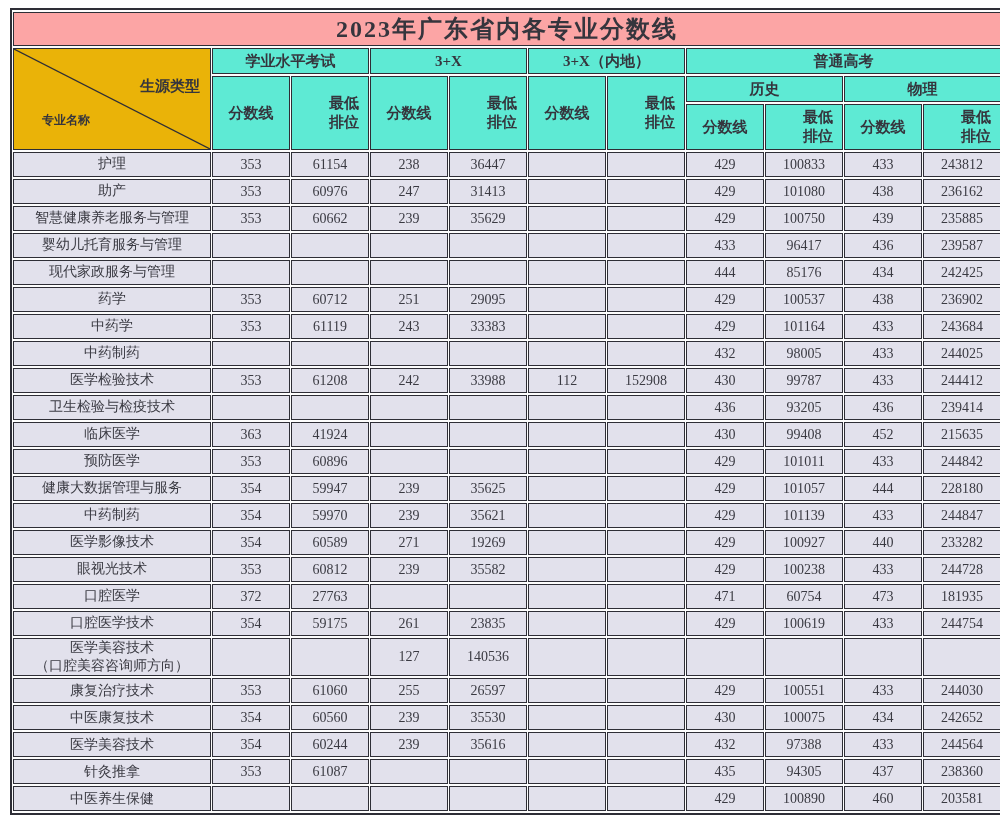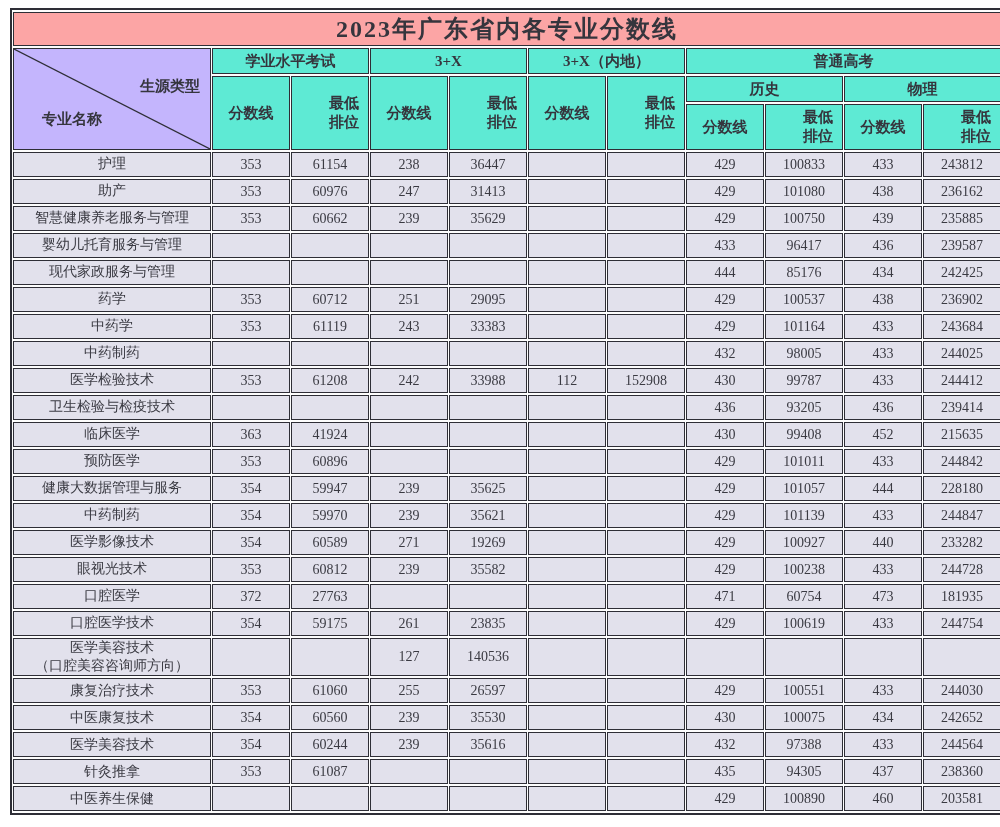--- a/index.html
+++ b/index.html
@@ -48,39 +48,39 @@
   .sub-row td   { height: 46px; }
   .rank-label {
     display: inline-block;
     width: 2.1em;
     line-height: 1.25;
     white-space: normal;
     margin-left: 28px;
   }
   .diag-cell {
     position: relative;
-    background: #c4b5fd;
+    background: #eab308;
     padding: 0;
     font-family: Liberation Serif, serif;
   }
   .diag-cell svg {
     position: absolute;
     top: 0; left: 0;
     width: 100%; height: 100%;
   }
   .diag-top {
     position: absolute;
     top: 28px; right: 10px;
     font-size: 15px;
     font-weight: bold;
   }
   .diag-bottom {
     position: absolute;
     bottom: 20px; left: 28px;
-    font-size: 15px;
+    font-size: 12px;
     font-weight: bold;
   }
   tbody td {
     background: #e2e1ec;
     height: 25px;
     font-size: 14px;
     color: #3a3a42;
   }
   tbody td.name-cell {
     white-space: pre-line;

